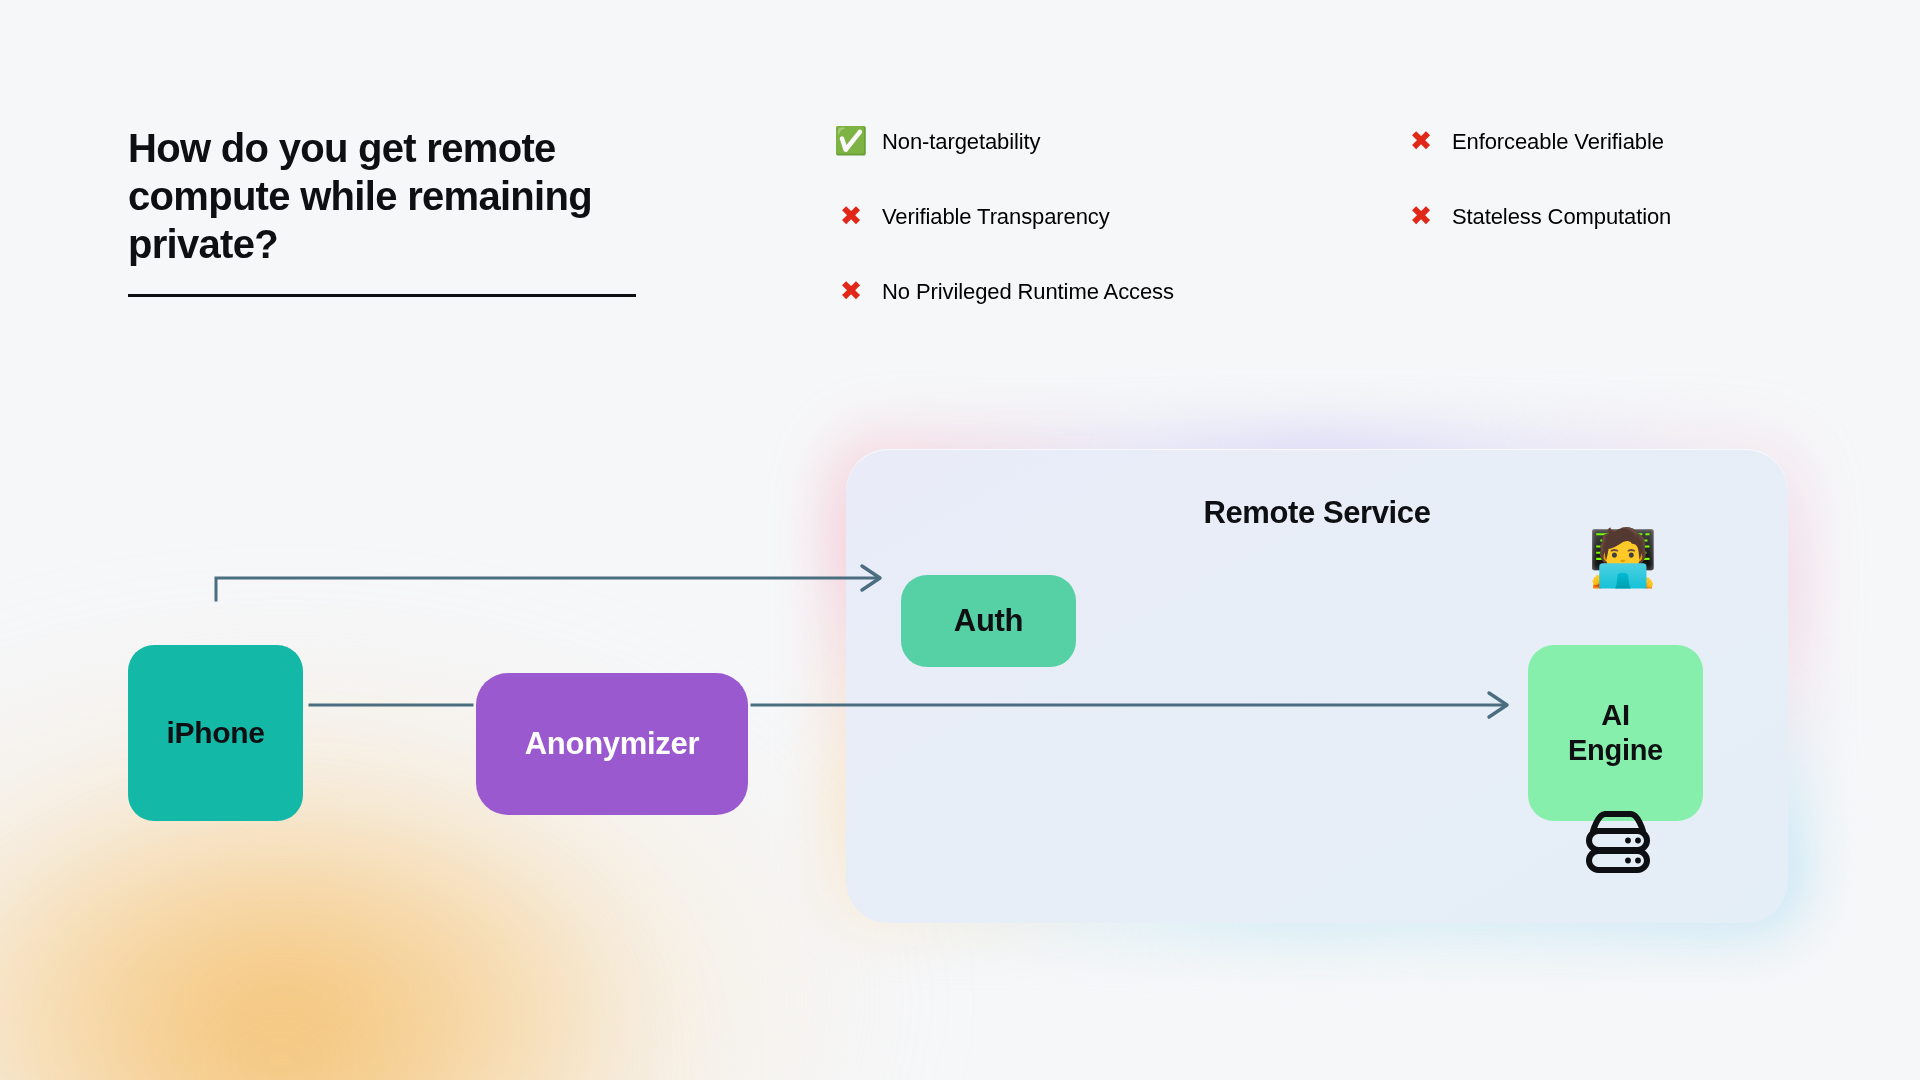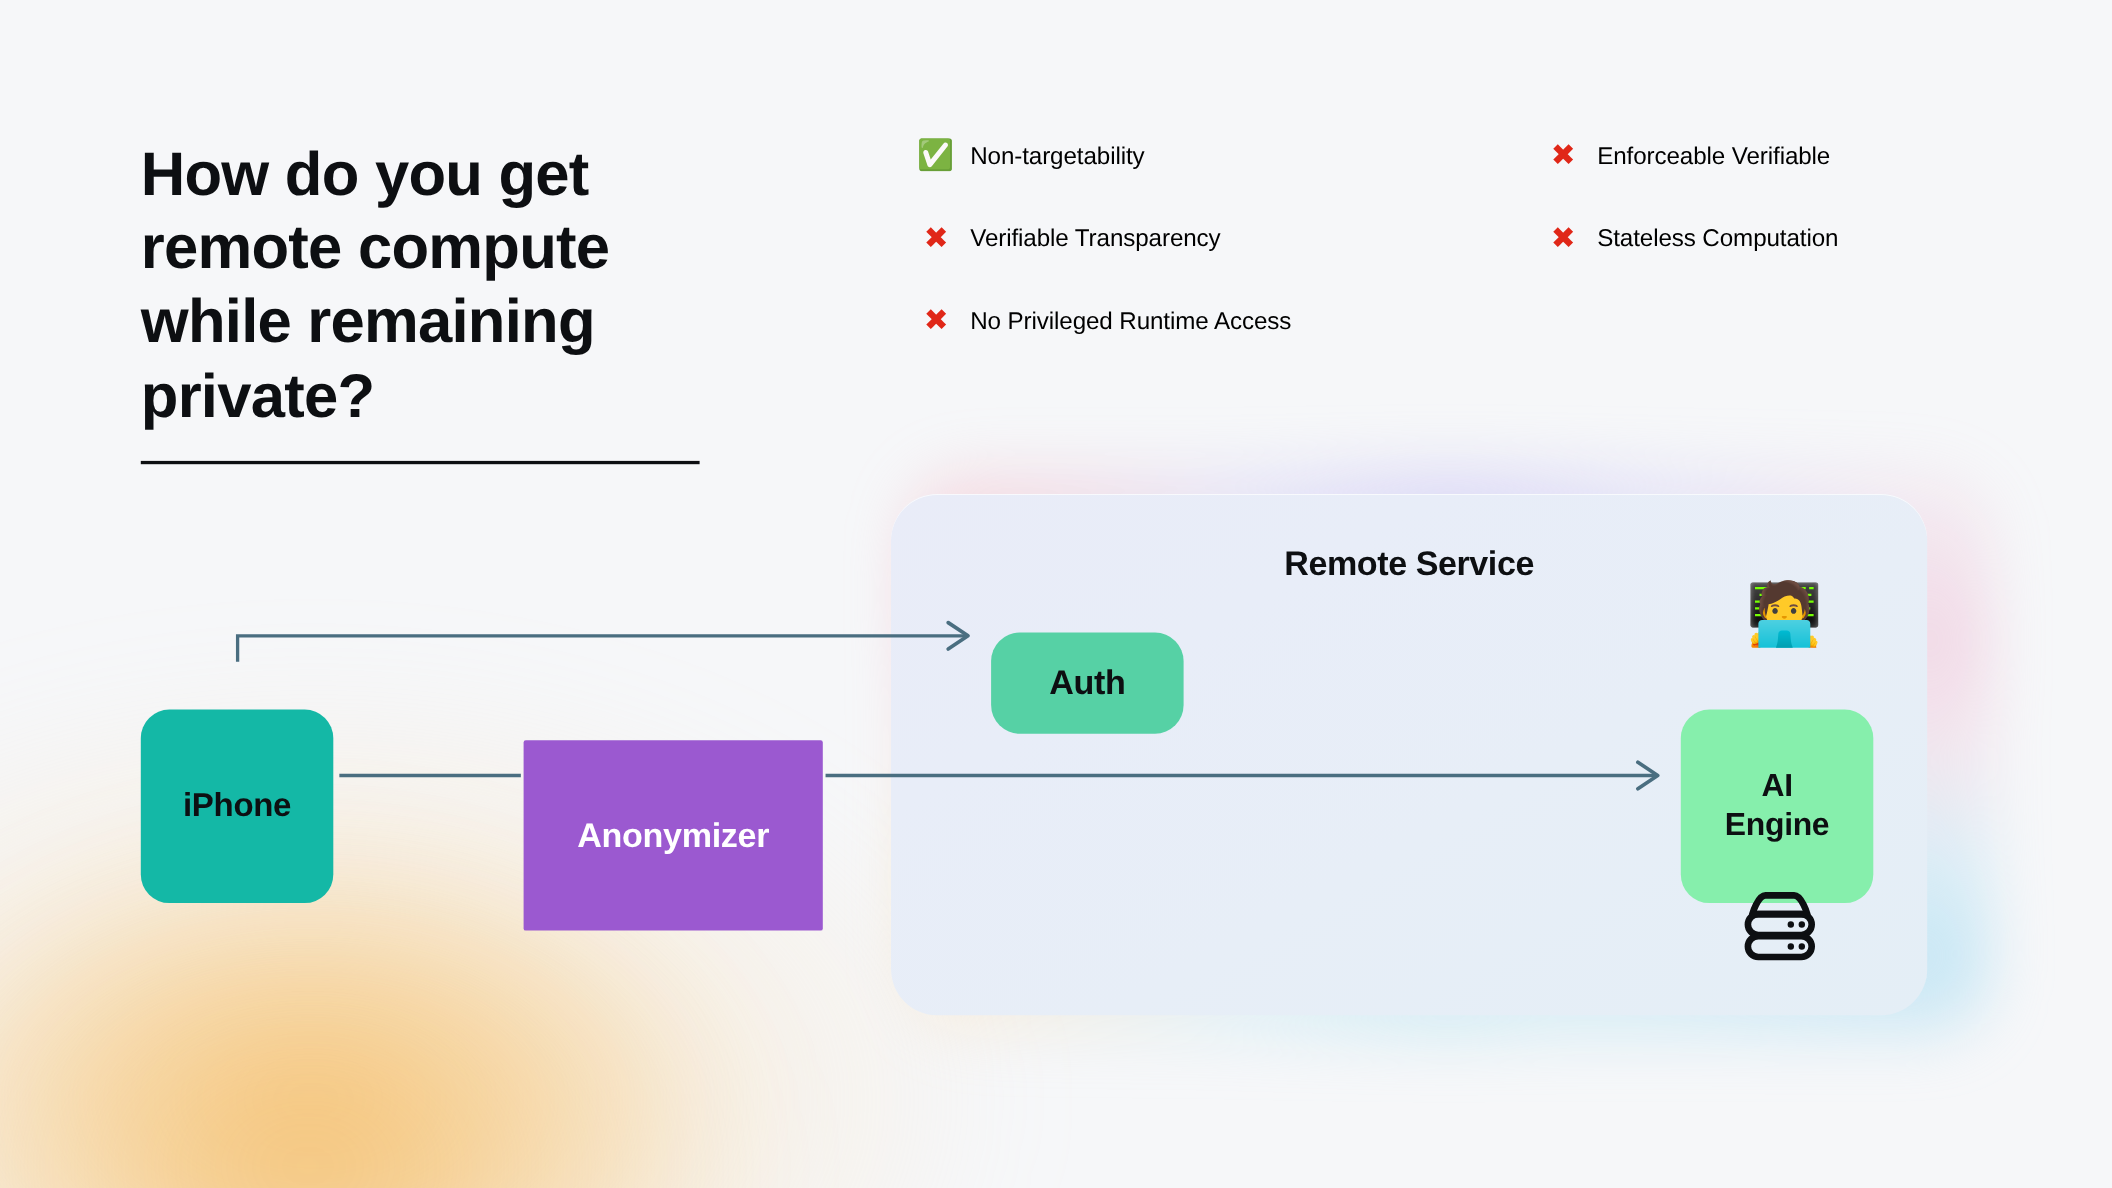--- a/index.html
+++ b/index.html
@@ -50,21 +50,21 @@
   }
 
   
   .headline-block {
     position:absolute;
     left:128px;
     top:124px;
     width:520px;
   }
   .headline {
-    font-size:56px;
+    font-size:40px;
     line-height:1.20;
     font-weight:bold;
     color:#0d0f12;
     letter-spacing:-0.7px;
   }
   .headline-rule {
     margin-top:26px;
     width:508px;
     height:3px;
     background:#0d0f12;
@@ -122,21 +122,21 @@
       radial-gradient(ellipse 45% 55% at 4% 72%, rgba(250,214,160,0.50), rgba(250,214,160,0) 72%),
       radial-gradient(ellipse 50% 55% at 98% 30%, rgba(236,178,206,0.45), rgba(236,178,206,0) 72%),
       radial-gradient(ellipse 55% 55% at 96% 86%, rgba(168,220,242,0.60), rgba(168,220,242,0) 72%),
       radial-gradient(ellipse 60% 50% at 50% 4%, rgba(198,192,244,0.55), rgba(198,192,244,0) 75%),
       radial-gradient(ellipse 60% 45% at 50% 98%, rgba(176,226,240,0.50), rgba(176,226,240,0) 75%);
     filter:blur(26px);
     pointer-events:none;
   }
   .panel {
     position:absolute;
-    left:810px;
+    left:846px;
     top:449px;
     width:942px;
     height:474px;
     border-radius:42px;
     background:linear-gradient(150deg,
         #e9ecf8 0%,
         #e8edf8 28%,
         #e7eef7 58%,
         #e4eef6 100%);
     box-shadow:inset 0 1px 0 rgba(255,255,255,0.7);
@@ -172,22 +172,22 @@
     height:176px;
     border-radius:26px;
     background:#14b8a6;
     color:#0d0f12;
     font-size:30px;
   }
   .node-anonymizer {
     left:476px;
     top:641px;
     width:272px;
-    height:173px;
-    border-radius:2px;
+    height:142px;
+    border-radius:32px;
     background:#9b59d0;
     color:#ffffff;
     font-size:31px;
     align-items:center;
   }
   .node-auth {
     left:901px;
     top:543px;
     width:175px;
     height:92px;

